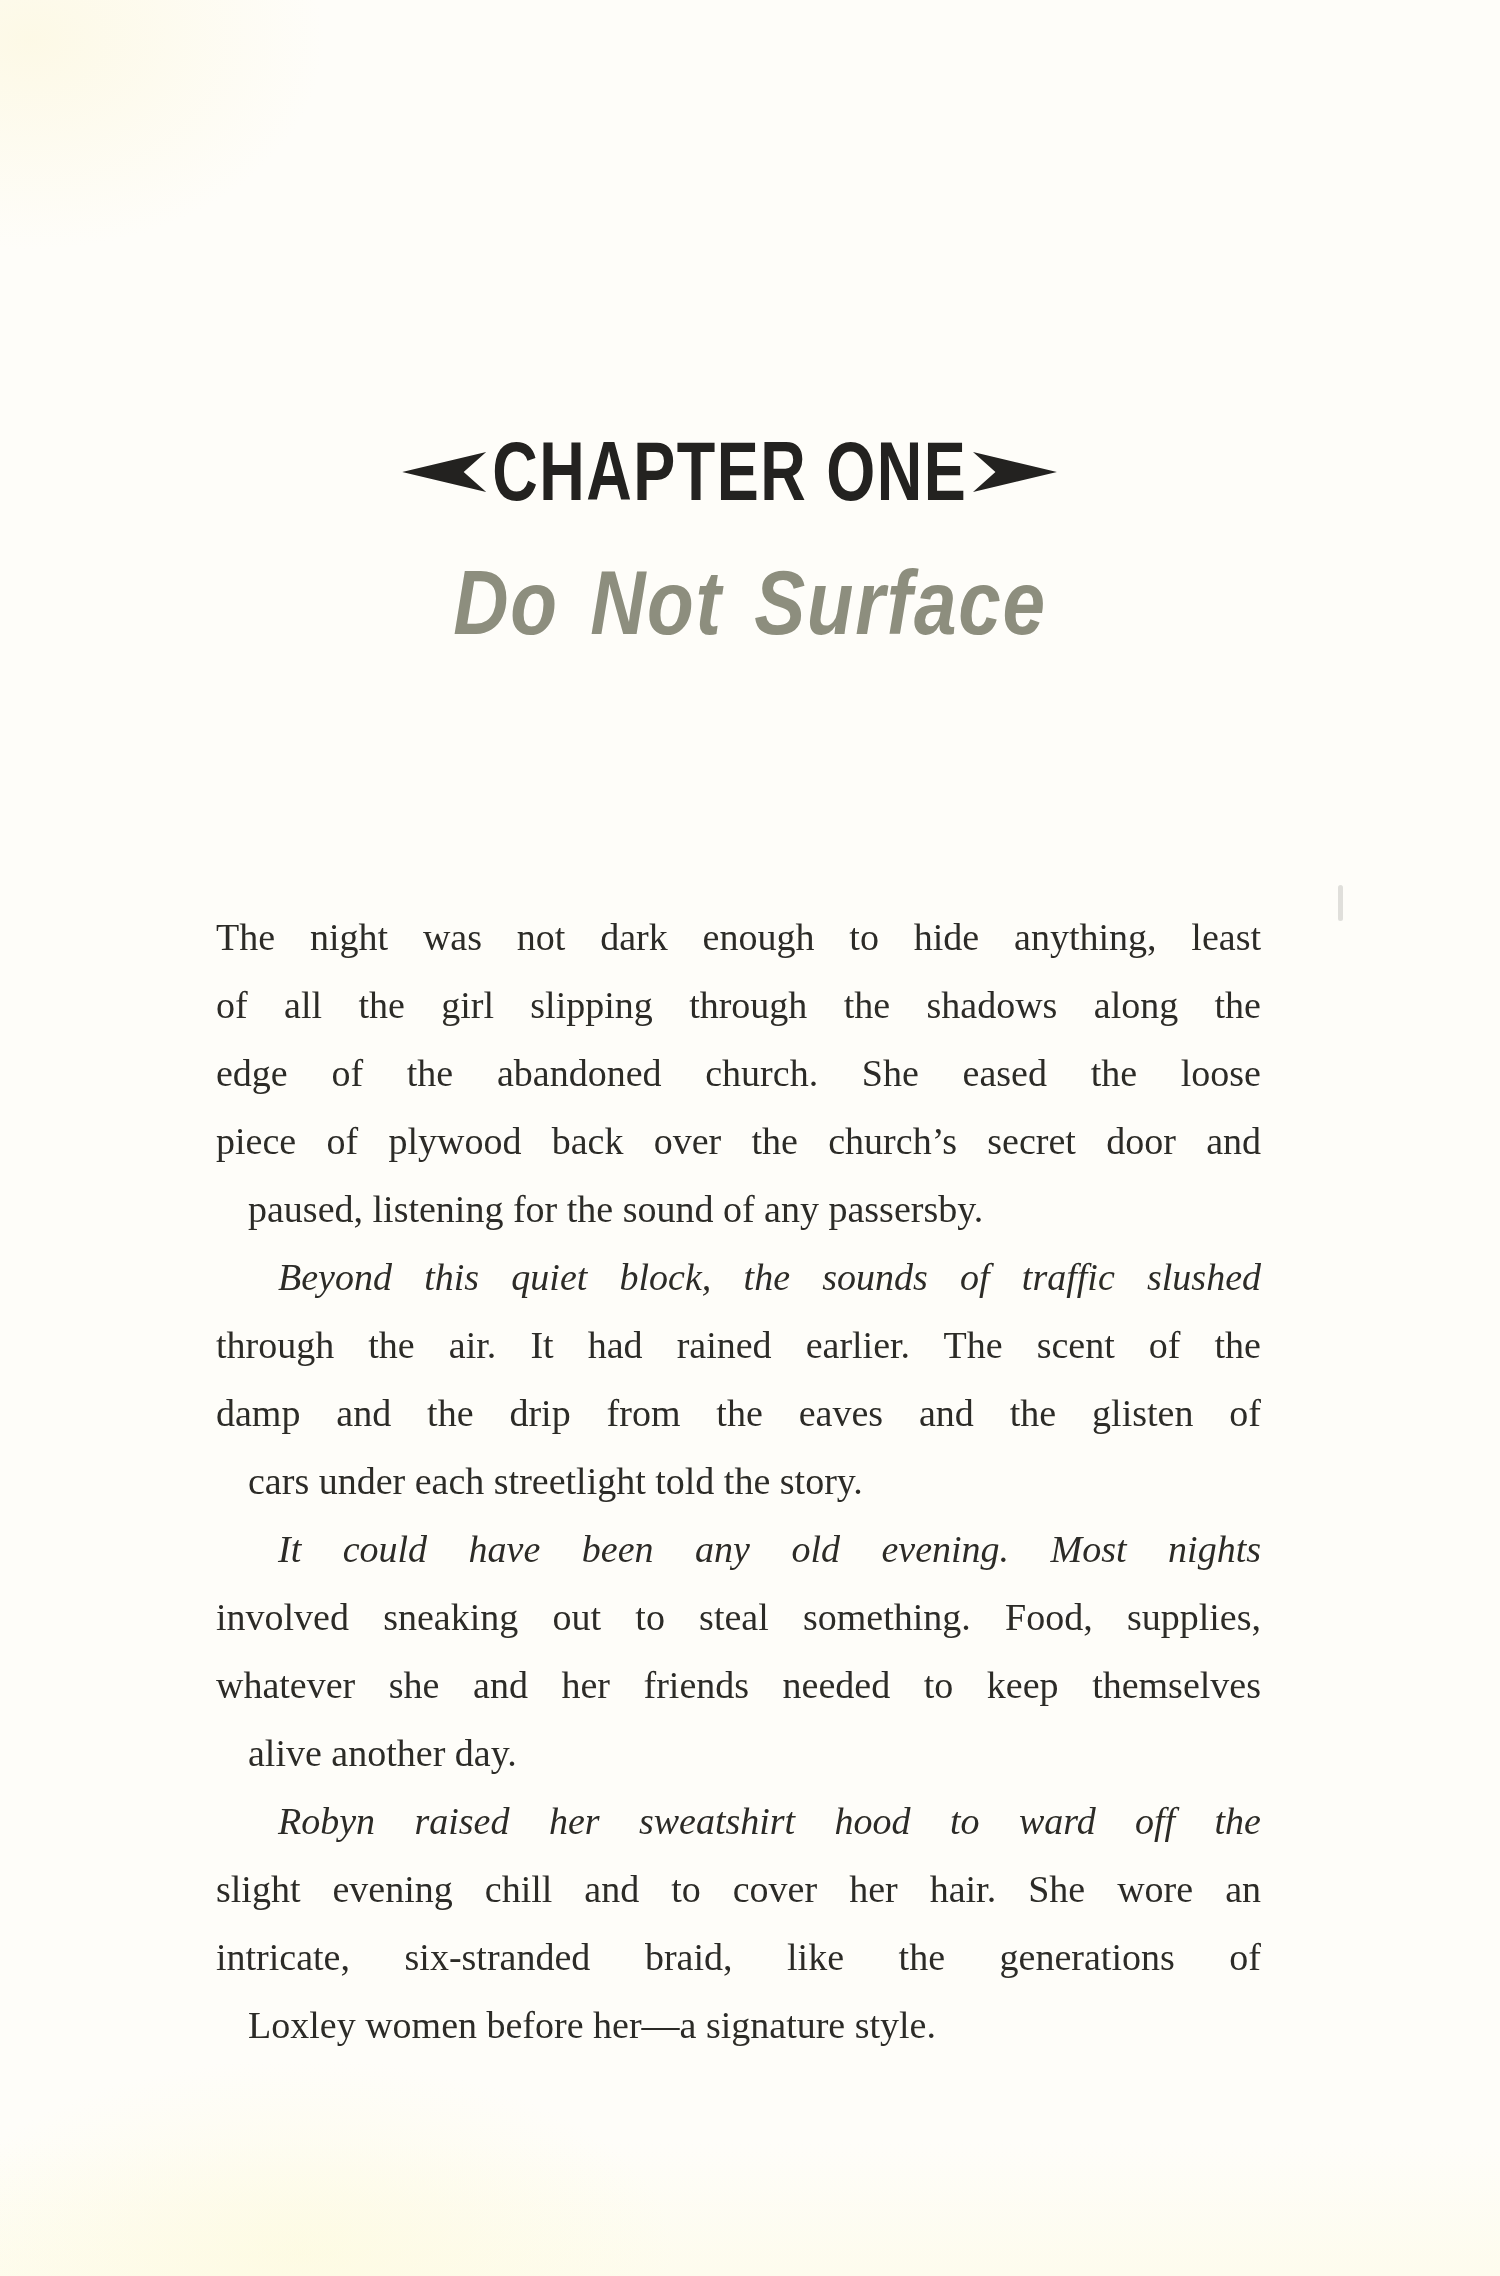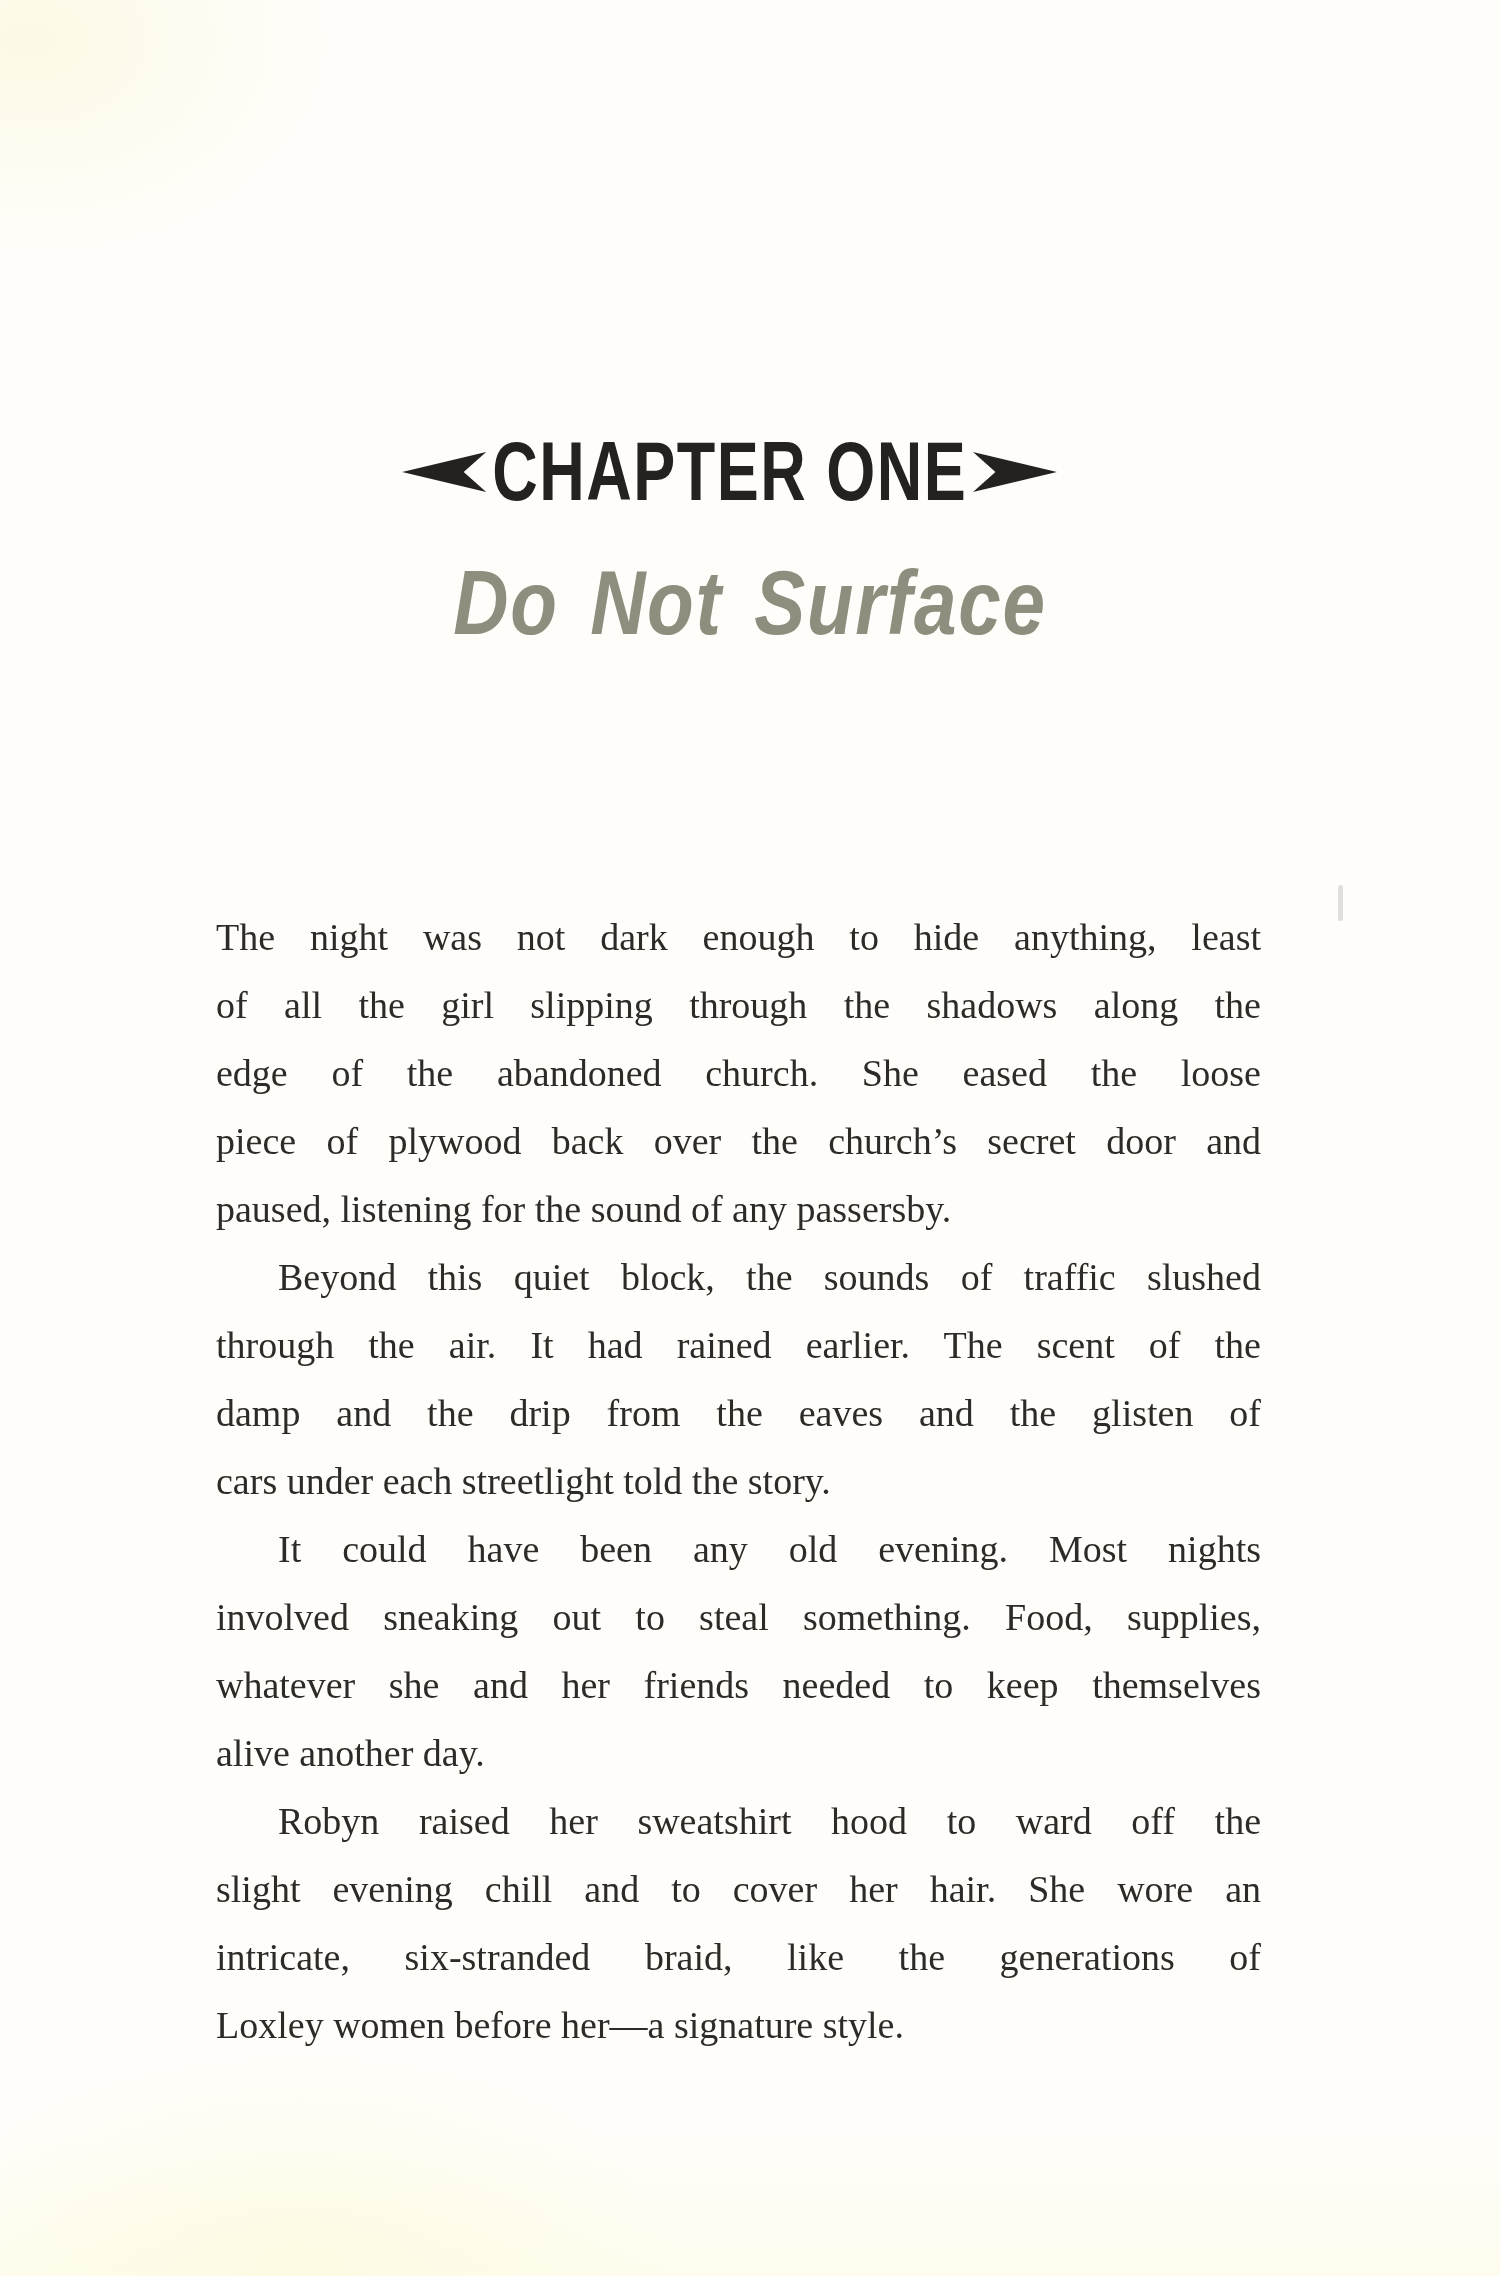--- a/index.html
+++ b/index.html
@@ -54,22 +54,22 @@
     top:903px;left:216px;width:1045px;
     font-size:38px;
     line-height:68px;
     color:var(--text,#2c2b27);
   }
   .para{margin:0;}
   .line{
     text-align:justify;
     text-align-last:justify;
   }
-  .line.last{text-align-last:left;}
-  .line.indent{text-indent:62px;}
+  .line.last{text-align-last:left;margin-left:32px;}
+  .line.indent{text-indent:62px;font-style:italic;}
   .scan-smudge{
     position:absolute;left:1338px;top:885px;width:5px;height:36px;
     background:#c6c6c2;opacity:.55;border-radius:3px;
   }
 </style>
 </head>
 <body style="--bg: #fefdf9; --header: #232220; --title: #8d8e7e; --text: #2c2b27;">
 
 <div class="page">
 

